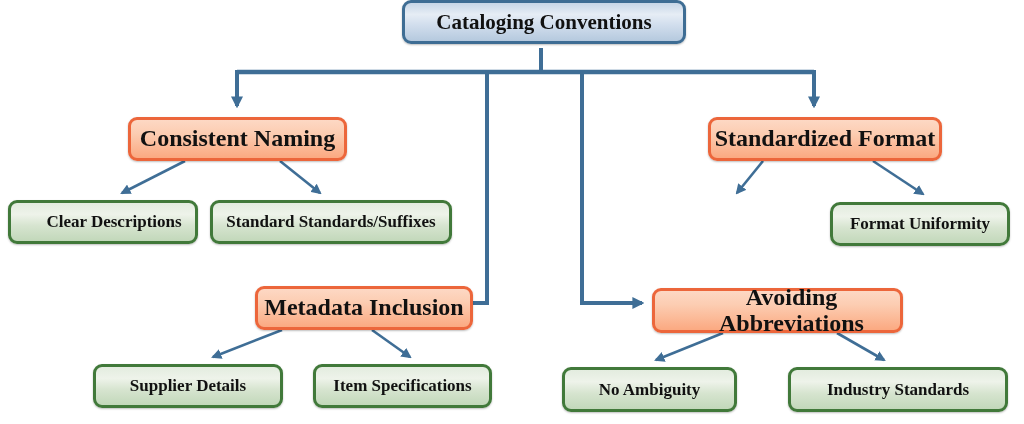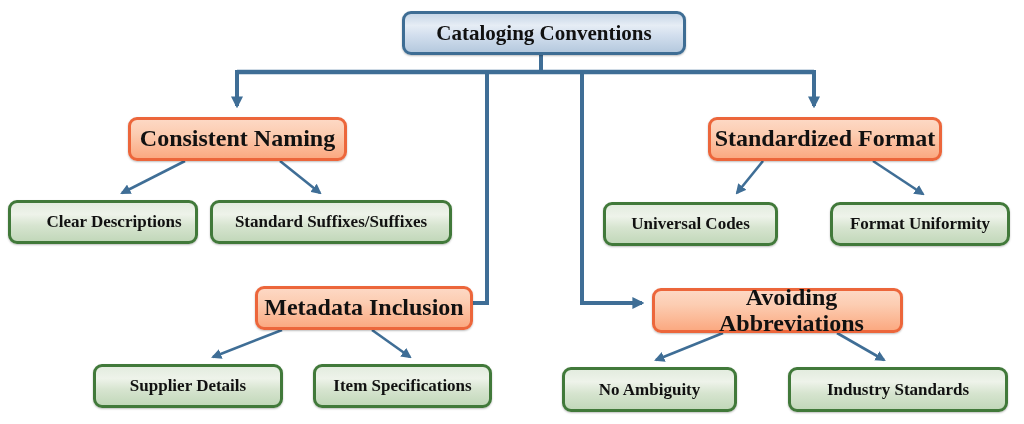--- a/index.html
+++ b/index.html
@@ -84,35 +84,34 @@
     <path d="M763,161 L737,193" fill="none" stroke="#3f6e96" stroke-width="2.6" marker-end="url(#arrow)"></path>
     <path d="M873,161 L923,194" fill="none" stroke="#3f6e96" stroke-width="2.6" marker-end="url(#arrow)"></path>
 
     <path d="M282,330 L213,357" fill="none" stroke="#3f6e96" stroke-width="2.6" marker-end="url(#arrow)"></path>
     <path d="M372,330 L410,357" fill="none" stroke="#3f6e96" stroke-width="2.6" marker-end="url(#arrow)"></path>
 
     <path d="M723,333 L656,360" fill="none" stroke="#3f6e96" stroke-width="2.6" marker-end="url(#arrow)"></path>
     <path d="M837,333 L884,360" fill="none" stroke="#3f6e96" stroke-width="2.6" marker-end="url(#arrow)"></path>
   </svg>
 
-  <div class="node blue" style="left:402px; top:11px; width:284px; height:44px;">Cataloging Conventions</div>
+  <div class="node blue" style="left:402px; top:0; width:284px; height:44px;">Cataloging Conventions</div>
 
   <div class="node orange" style="left:128px; top:117px; width:219px; height:44px;">Consistent Naming</div>
 
   <div class="node orange" style="left:708px; top:117px; width:234px; height:44px;">Standardized Format</div>
 
   <div class="node orange" style="left:218px; top:286px; width:218px; height:44px;margin-left:37px;">Metadata Inclusion</div>
 
   <div class="node orange" style="left:652px; top:288px; width:251px; height:45px;padding-left:28px;">Avoiding Abbreviations</div>
 
   <div class="node green" style="left:8px; top:200px; width:190px; height:44px;padding-left:22px;">Clear Descriptions</div>
 
-  <div class="node green" style="left:210px; top:200px; width:242px; height:44px;">Standard Suffixes/Suffixes</div>
+  <div class="node green" style="left:210px; top:200px; width:242px; height:44px;">Standard Standards/Suffixes</div>
 
-  <div class="node green" style="left:603px; top:202px; width:175px; height:44px;">Universal Codes</div>
 
   <div class="node green" style="left:830px; top:202px; width:180px; height:44px;border-radius:10px;">Format Uniformity</div>
 
   <div class="node green" style="left:93px; top:364px; width:190px; height:44px;">Supplier Details</div>
 
   <div class="node green" style="left:313px; top:364px; width:179px; height:44px;">Item Specifications</div>
 
   <div class="node green" style="left:562px; top:367px; width:175px; height:45px;">No Ambiguity</div>
 
   <div class="node green" style="left:788px; top:367px; width:220px; height:45px;">Industry Standards</div>

